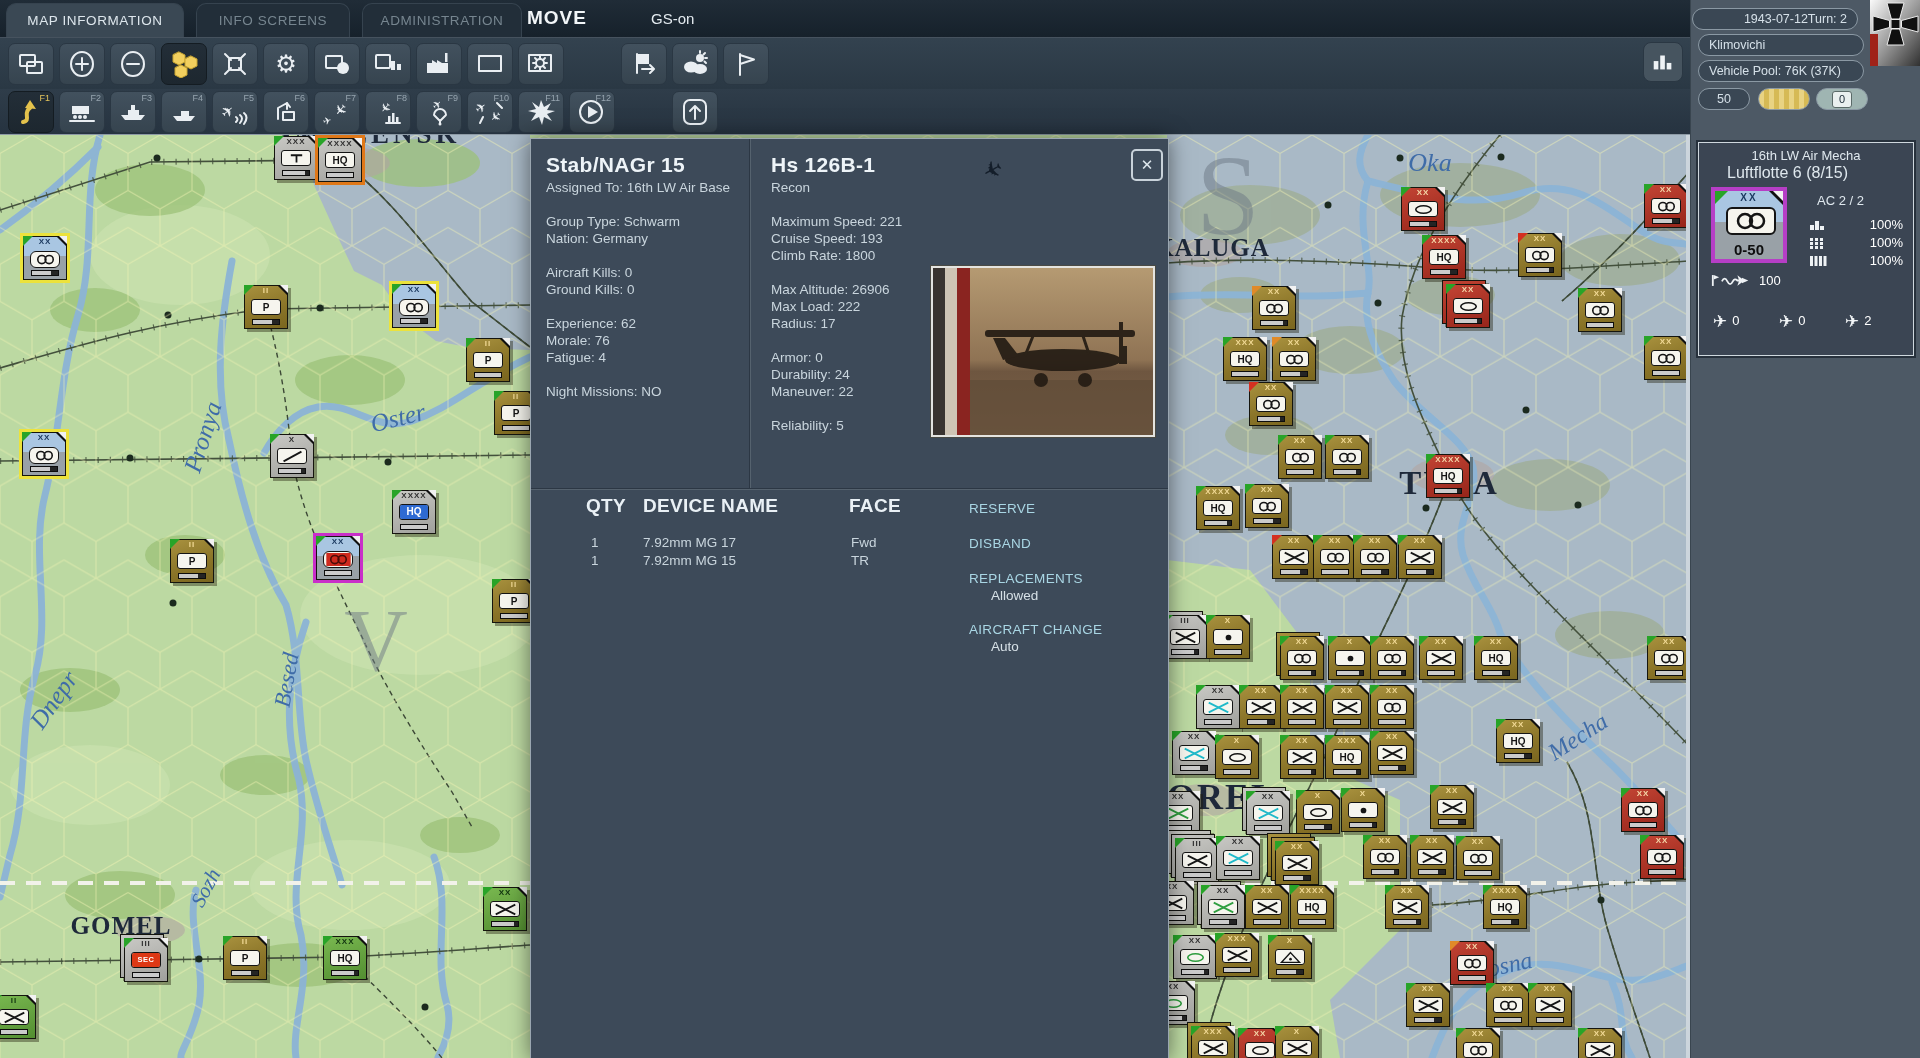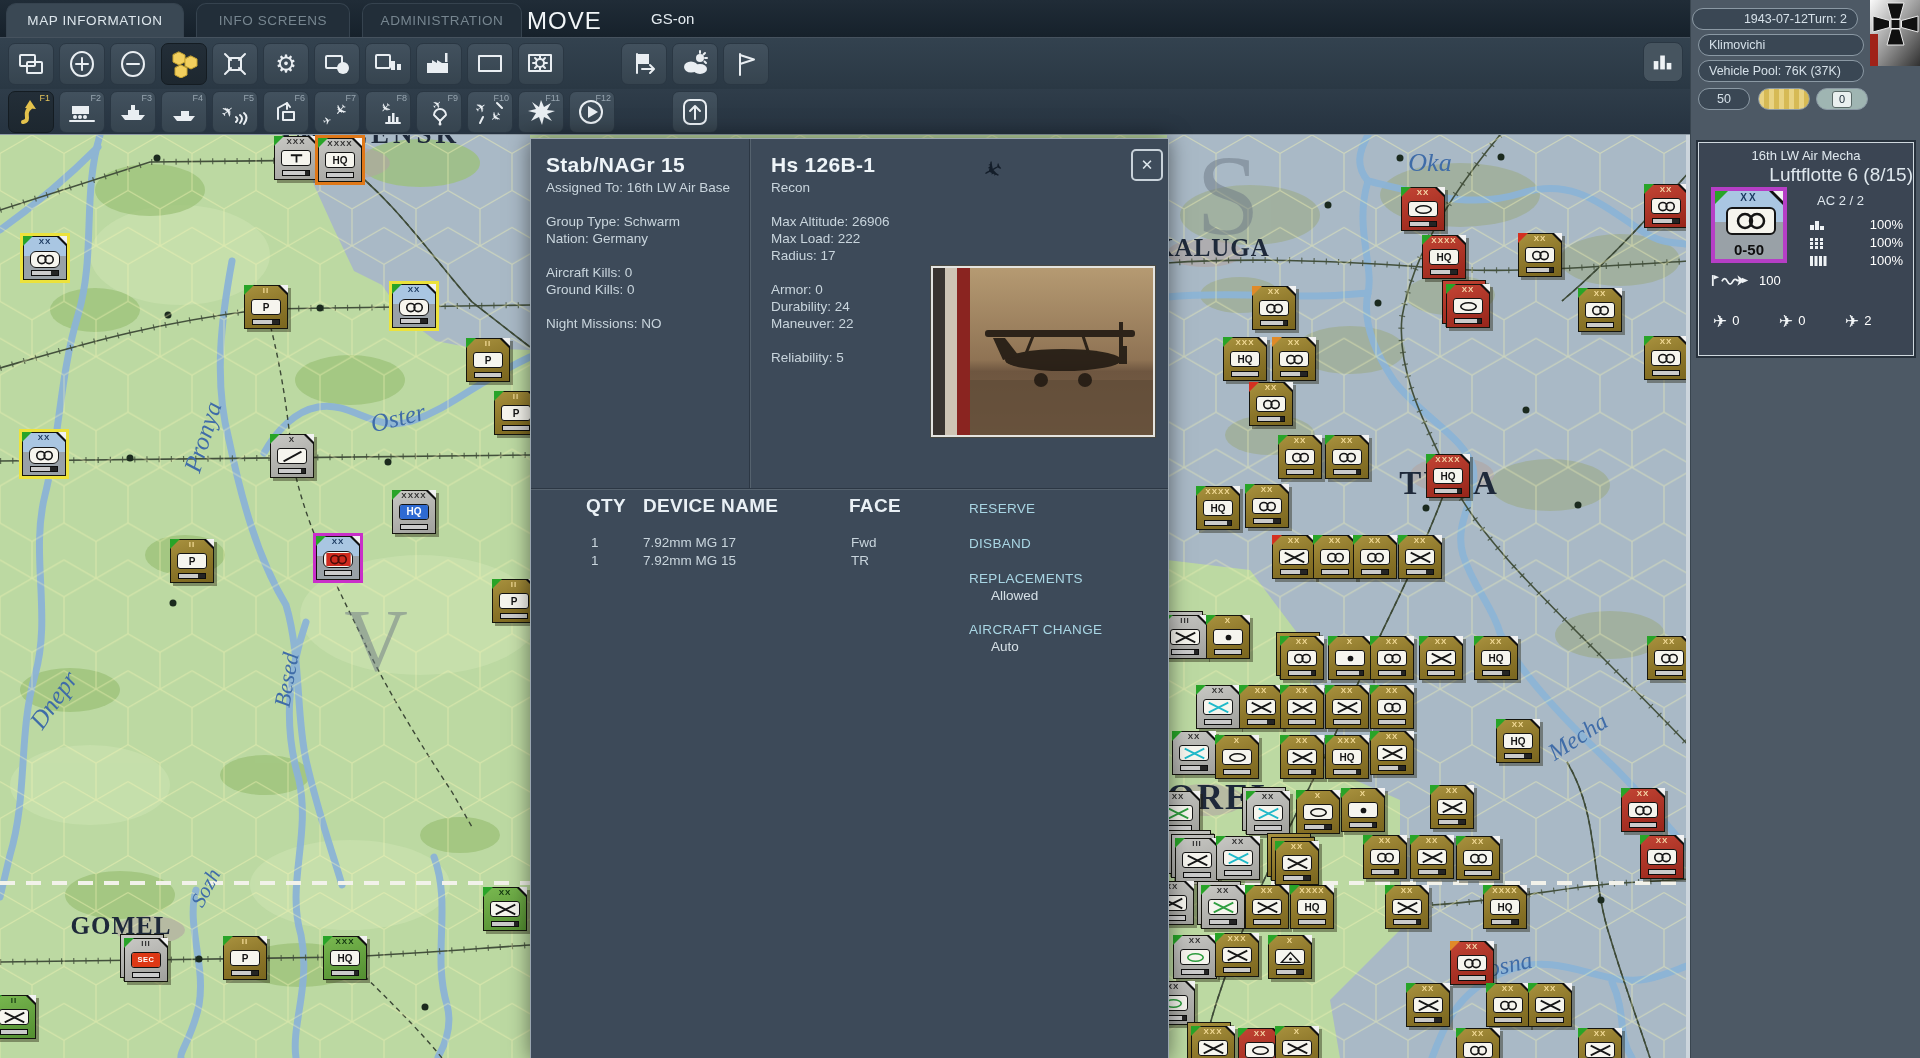--- a/index.html
+++ b/index.html
@@ -4,21 +4,21 @@
 <style>
   html,body{margin:0;padding:0;}
   body{width:1920px;height:1058px;position:relative;overflow:hidden;background:#4d5965;
        font-family:"Liberation Sans",sans-serif;}
   
   .topbar{position:absolute;left:0;top:0;width:1690px;height:37px;background:linear-gradient(#202c37,#16212b);z-index:20;}
   .tab{position:absolute;top:3px;height:33px;border-radius:10px 10px 0 0;background:#222e39;color:#76858f;
        font-size:13.5px;letter-spacing:.6px;display:flex;align-items:center;justify-content:center;
        border:1px solid #36434f;border-bottom:none;cursor:pointer;}
   .tab.active{background:#3a4854;color:#dde6ec;}
-  .move-label{position:absolute;left:527px;top:7px;color:#f2f6f8;font-size:24px;font-weight:normal;letter-spacing:1px;}
+  .move-label{position:absolute;left:527px;top:7px;color:#f2f6f8;font-size:19px;font-weight:bold;letter-spacing:1px;}
   .gs-label{position:absolute;left:651px;top:10px;color:#e4ebf0;font-size:15px;}
   .toolbar1{position:absolute;left:0;top:37px;width:1690px;height:52px;background:linear-gradient(#33424f,#2a3844);
             border-top:1px solid #46525e;display:flex;align-items:center;padding-left:8px;box-sizing:border-box;z-index:20;}
   .toolbar2{position:absolute;left:0;top:89px;width:1690px;height:46px;background:linear-gradient(#2f3d4a,#263340);
             border-bottom:1px solid #8d9aa5;display:flex;align-items:center;padding-left:8px;box-sizing:border-box;z-index:20;}
   .ibtn{width:44px;height:40px;margin-right:5px;background:linear-gradient(#42515e,#36444f);border:1px solid #2a3743;
         border-radius:7px;display:flex;align-items:center;justify-content:center;position:relative;cursor:pointer;flex:none;}
   .ibtn.active{background:linear-gradient(#232e38,#1d272f);border-color:#141c22;}
   .ibtn.gap{margin-left:52px;}
   .ibtn svg{width:30px;height:28px;stroke:#e9eef2;fill:none;stroke-width:2;stroke-linecap:round;stroke-linejoin:round;}
@@ -83,21 +83,21 @@
         font-size:12.5px;display:flex;align-items:center;padding:0 10px;box-sizing:border-box;}
   .wpill{background:repeating-linear-gradient(90deg,#e8d383 0 5px,#d6ba55 5px 10px);}
   .cpill{background:#9fb5b2;justify-content:center;}
   .cpill .inner{width:18px;height:15px;background:#e9f0ef;border:1px solid #5a6a68;border-radius:3px;color:#20303c;
         font-size:11px;display:flex;align-items:center;justify-content:center;}
   .cross{position:absolute;left:179px;top:0;width:51px;height:66px;}
   
   .upanel{position:absolute;left:7px;top:142px;width:214px;height:212px;background:#3b4553;border:1px solid #cfd8de;
           outline:2px solid #27313c;color:#dfe8ee;}
   .upanel .ttl{position:absolute;top:5px;left:0;right:0;text-align:center;font-size:13px;}
-  .upanel .sub{position:absolute;top:21px;left:0;right:0;text-align:right;font-size:19px;}
+  .upanel .sub{position:absolute;top:21px;left:0;right:0;text-align:left;font-size:16px;padding-left:28px;}
   .bigcnt{position:absolute;left:12px;top:44px;width:68px;height:68px;border:4px solid #b63ec6;
           background:linear-gradient(#a9c6e2 0 45%,#99a1a7 45% 100%);box-sizing:content-box;}
   .bigcnt .sz{position:absolute;top:1px;left:0;right:0;text-align:center;font-size:10px;font-weight:bold;color:#1c3a60;letter-spacing:2px;}
   .bigcnt .box{position:absolute;left:11px;top:16px;width:46px;height:24px;background:#f6f5ee;border:2px solid #141414;
                border-radius:6px;display:flex;align-items:center;justify-content:center;}
   .bigcnt .rng{position:absolute;bottom:1px;left:0;right:0;text-align:center;font-size:15px;font-weight:bold;color:#0e0e0e;}
   .bigcnt .tl{position:absolute;top:0;left:0;width:0;height:0;border-top:13px solid #28a428;border-right:13px solid transparent;}
   .bigcnt .tr2{position:absolute;top:0;right:0;width:0;height:0;border-top:14px solid #101010;border-left:14px solid transparent;}
   .bigcnt .tr{position:absolute;top:0;right:0;width:0;height:0;border-top:10px solid #f2f2f2;border-left:10px solid transparent;}
   .acline{position:absolute;left:118px;top:50px;font-size:13px;}
@@ -1890,27 +1890,37 @@
   <div class="grpwrap" style="left:15px;width:200px" id="dlg-left-groups">
       <div class="grp">
         <div class="ln">Group Type: Schwarm</div>
         <div class="ln">Nation: Germany</div>
       </div>
       <div class="grp">
         <div class="ln">Aircraft Kills: 0</div>
         <div class="ln">Ground Kills: 0</div>
       </div>
       <div class="grp">
+        <div class="ln">Experience: 62</div>
+        <div class="ln">Morale: 76</div>
+        <div class="ln">Fatigue: 4</div>
+      </div>
+      <div class="grp">
         <div class="ln">Night Missions: NO</div>
       </div>
     </div>
 
   <span class="dtitle" style="left:240px">Hs 126B-1</span>
   <span class="dsub" style="left:240px">Recon</span>
   <div class="grpwrap" style="left:240px;width:200px" id="dlg-right-groups">
+      <div class="grp">
+        <div class="ln">Maximum Speed: 221</div>
+        <div class="ln">Cruise Speed: 193</div>
+        <div class="ln">Climb Rate: 1800</div>
+      </div>
       <div class="grp">
         <div class="ln">Max Altitude: 26906</div>
         <div class="ln">Max Load: 222</div>
         <div class="ln">Radius: 17</div>
       </div>
       <div class="grp">
         <div class="ln">Armor: 0</div>
         <div class="ln">Durability: 24</div>
         <div class="ln">Maneuver: 22</div>
       </div>

